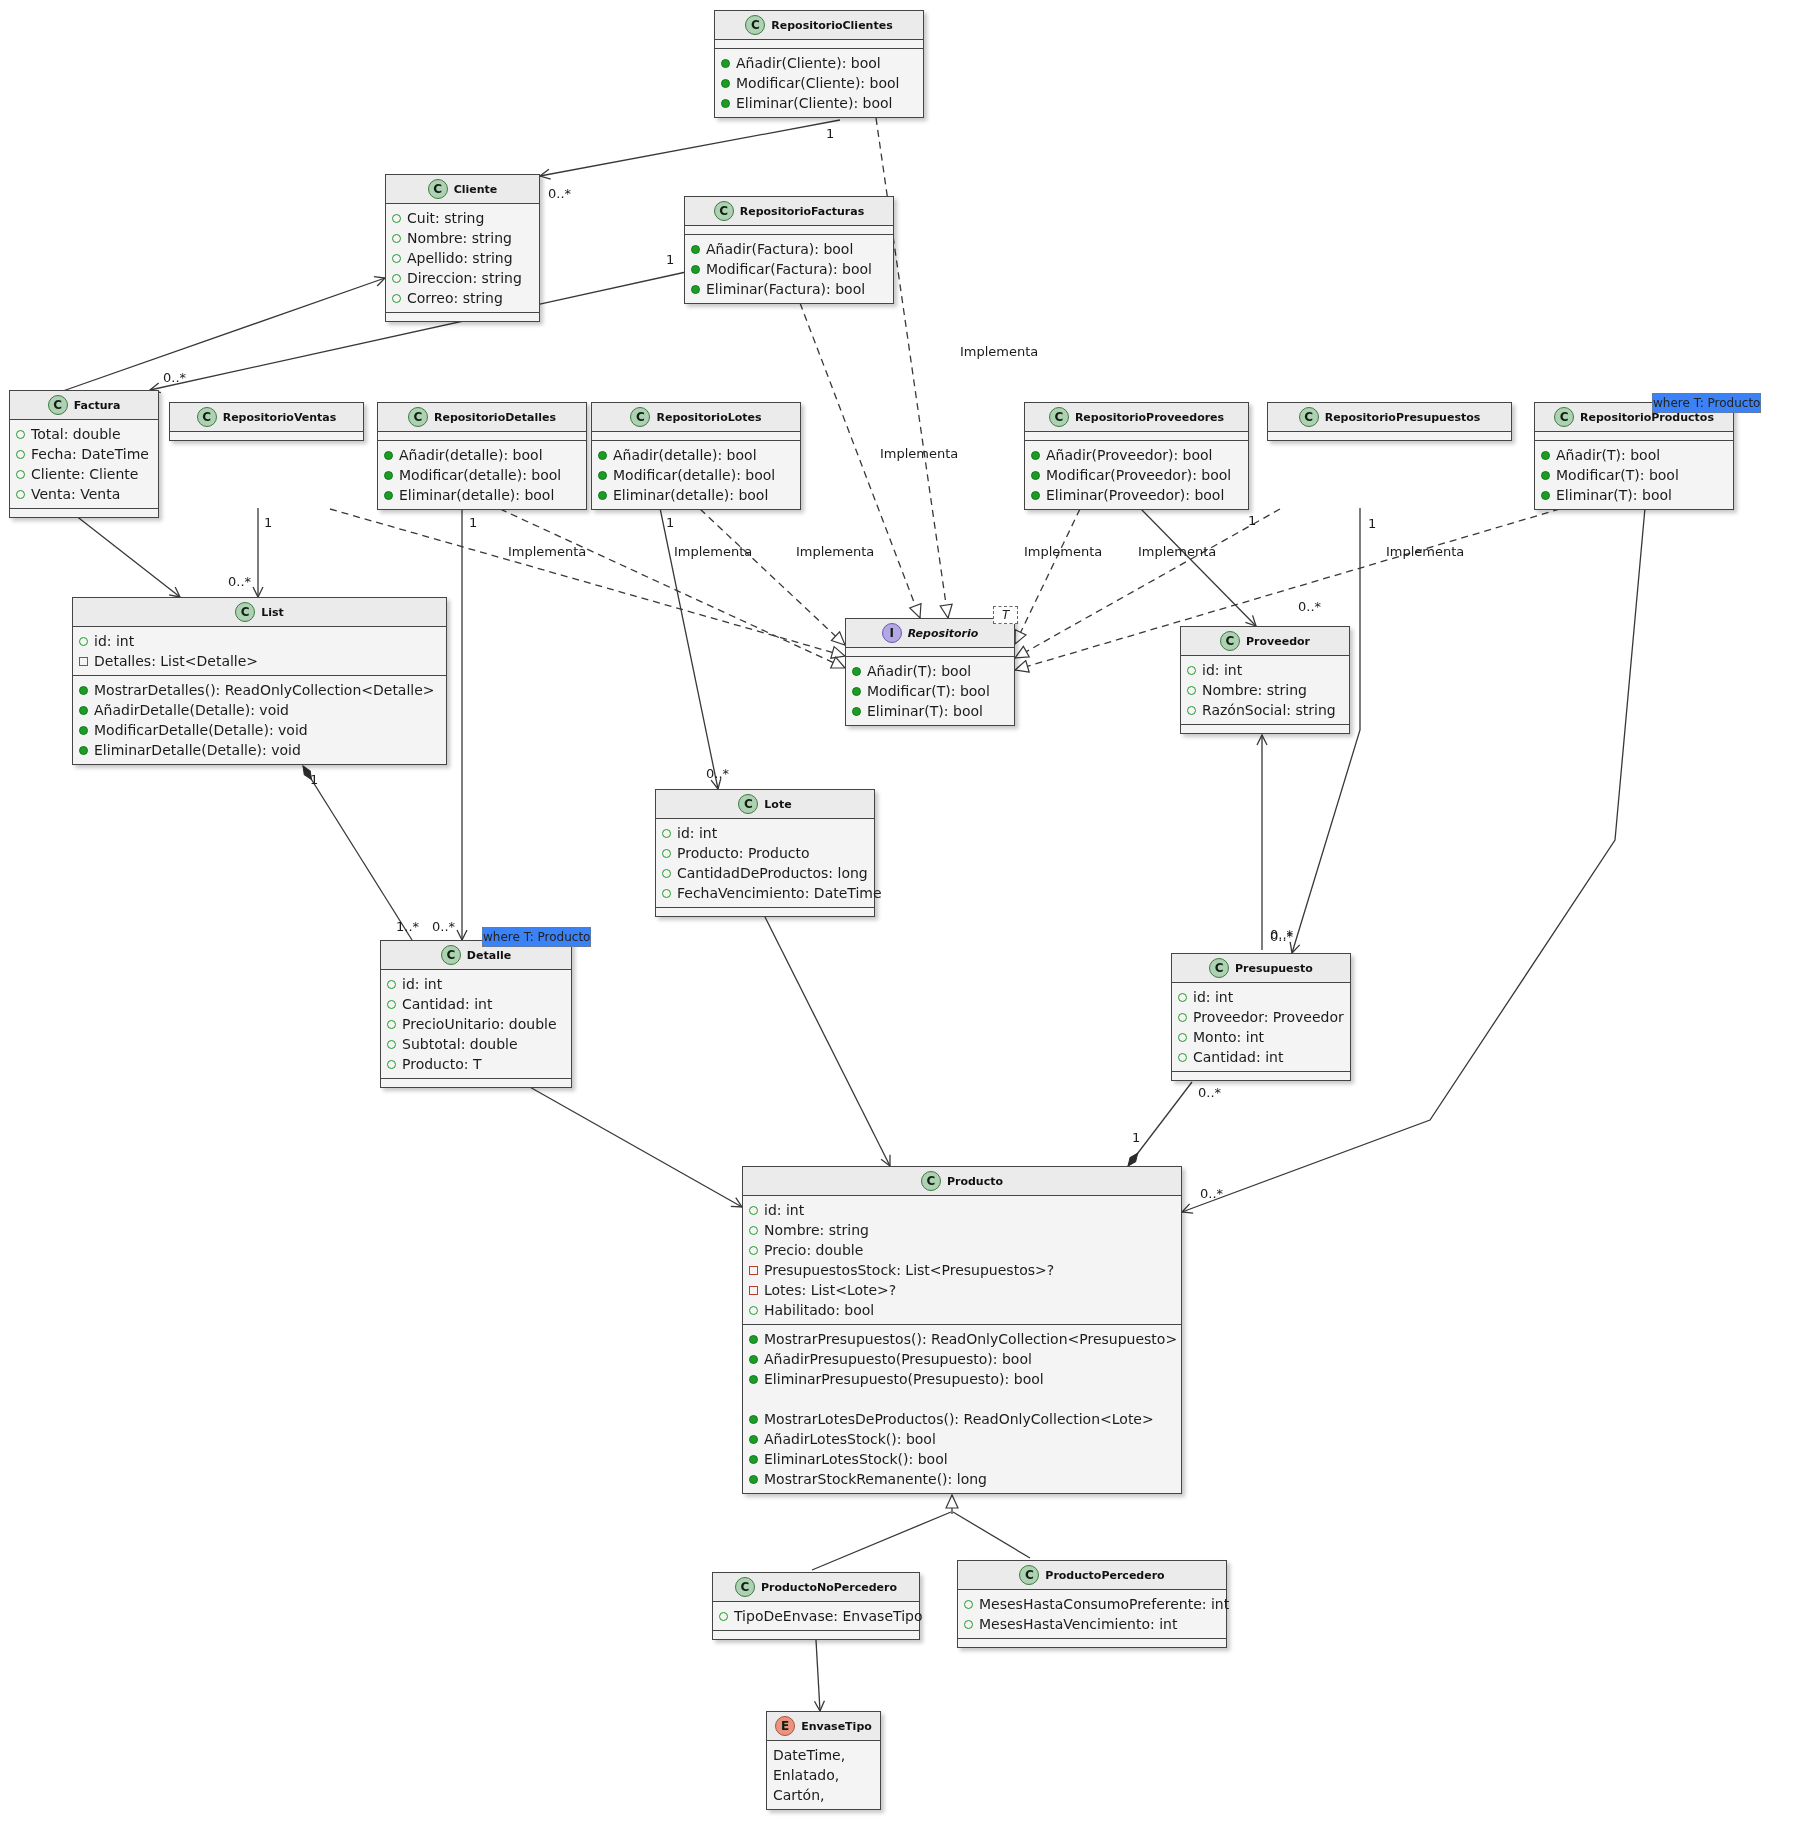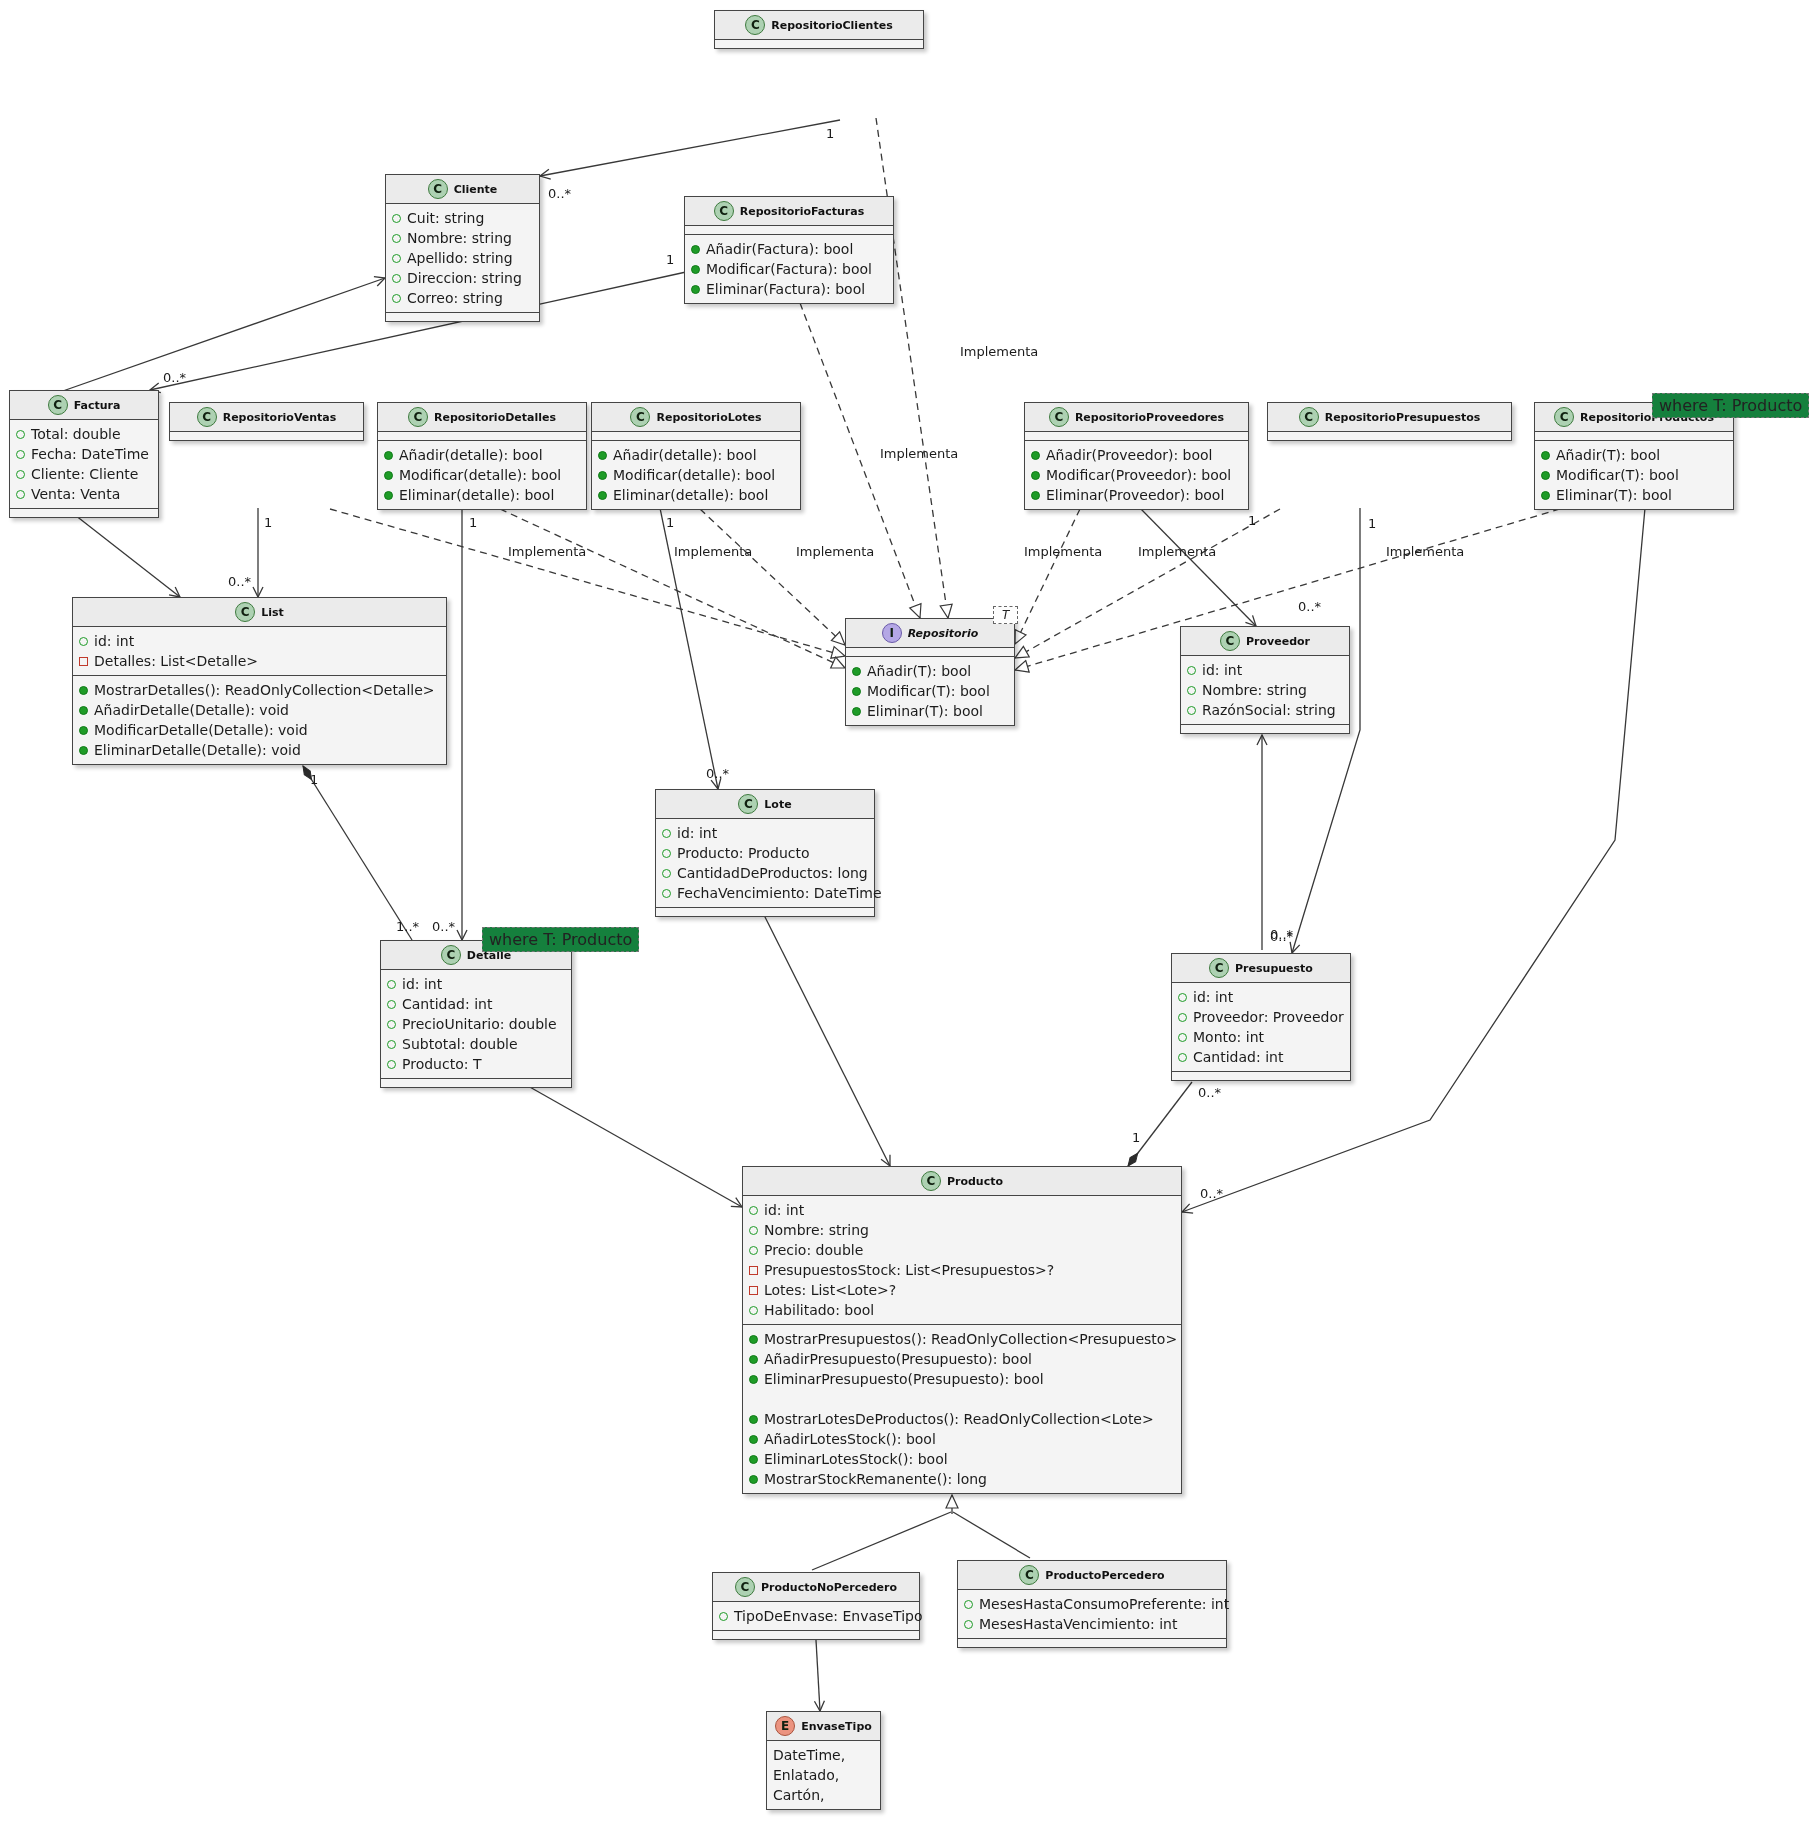--- a/index.html
+++ b/index.html
@@ -34,22 +34,22 @@
   .uml-comp + .uml-comp { border-top: 1px solid #454545; }
   .uml-row {
     height: 20px; display: flex; align-items: center; padding: 0 6px;
     font-size: 14px; color: #1b1b1b; white-space: nowrap;
   }
   .vis { width: 9px; height: 9px; margin-right: 6px; flex: none; }
   .vis-field { border: 1.5px solid #1e9b27; border-radius: 50%; }
   .vis-field-private { border: 1.5px solid #c0392b; }
   .vis-method { background: #1e9b27; border: 1px solid #0f7a17; border-radius: 50%; }
   .uml-note {
-    position: absolute; background: #15803d; border: 1px dashed #777;
-    font-size: 16px; padding: 2px 6px; color: #222; white-space: nowrap; z-index: 5;
+    position: absolute; background: #3b82f6; border: 1px dashed #777;
+    font-size: 12px; padding: 2px 0; color: #222; white-space: nowrap; z-index: 5;
   }
   .uml-generic {
     position: absolute; background: #fdfdfd; border: 1px dashed #666;
     font-size: 12px; font-style: italic; padding: 1px 8px; color: #222; z-index: 5;
   }
 </style>
 </head>
 <body>
 
 <div id="diagram">
@@ -125,20 +125,34 @@
         <text x="1386" y="556" class="edge-label">Implementa</text>
       </g>
   </svg>
   <div id="nodes">
       <div class="uml-class" style="left: 714px; top: 10px; width: 210px;">
         <div class="uml-title">
           <span class="sicon s-C">C</span>
           <span class="cname">RepositorioClientes</span>
         </div>
         <div class="uml-comp"></div>
+        <div class="uml-comp">
+          <div class="uml-row">
+            <span class="vis vis-method"></span>
+            <span>Añadir(Cliente): bool</span>
+          </div>
+          <div class="uml-row">
+            <span class="vis vis-method"></span>
+            <span>Modificar(Cliente): bool</span>
+          </div>
+          <div class="uml-row">
+            <span class="vis vis-method"></span>
+            <span>Eliminar(Cliente): bool</span>
+          </div>
+        </div>
       </div>
       <div class="uml-class" style="left: 385px; top: 174px; width: 155px;">
         <div class="uml-title">
           <span class="sicon s-C">C</span>
           <span class="cname">Cliente</span>
         </div>
         <div class="uml-comp">
           <div class="uml-row">
             <span class="vis vis-field"></span>
             <span>Cuit: string</span>

